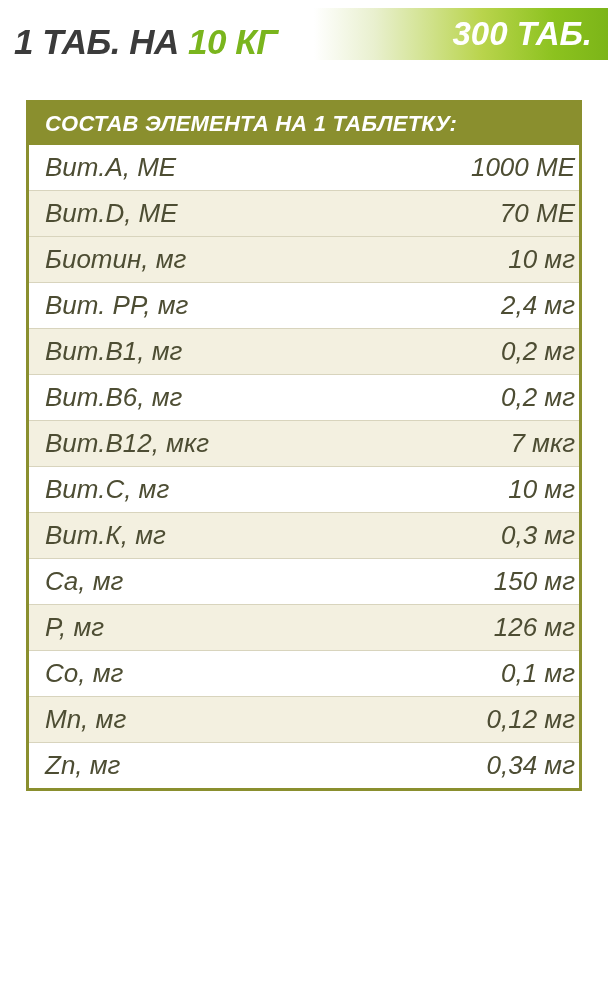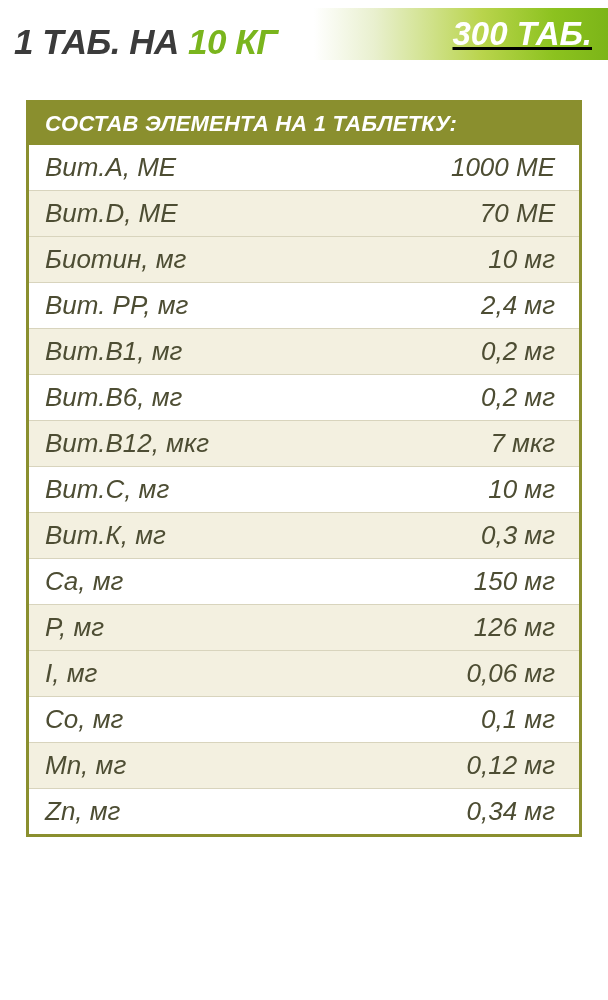--- a/index.html
+++ b/index.html
@@ -40,21 +40,20 @@
     right: 0;
     top: 8px;
     height: 52px;
     width: 300px;
     background: linear-gradient(to right, rgba(255,255,255,0) 0%, #ffffff 2%, #e9f0cf 22%, #b9d44c 58%, #8cc21f 82%, #7cb518 100%);
     display: flex;
     align-items: center;
     justify-content: flex-end;
     padding-right: 16px;
     box-sizing: border-box;
-    text-decoration: underline;
   }
   .header-badge {
     font-size: 33px;
     font-weight: bold;
     font-style: italic;
     color: #ffffff;
     letter-spacing: 0px;
     white-space: nowrap;
   }
 
@@ -89,21 +88,21 @@
     color: #4d4d33;
     padding: 7px 0 7px 0;
     border-bottom: 1px solid #d8d4bd;
     margin-left: 32px;
   }
   td.name {
     padding-left: 16px;
     text-align: left;
   }
   td.value {
-    padding-right: 24px;
+    padding-right: 4px;
     text-align: right;
   }
   tr:last-child td { border-bottom: none; }
 </style>
 </head>
 <body>
 
 <div class="header">
   <div class="header-title">
     <span>1 ТАБ. НА </span><span class="hl">10 КГ</span>
@@ -154,24 +153,20 @@
           <td class="value">0,3 мг</td>
         </tr>
         <tr class="row-odd">
           <td class="name">Ca, мг</td>
           <td class="value">150 мг</td>
         </tr>
         <tr class="row-even">
           <td class="name">P, мг</td>
           <td class="value">126 мг</td>
         </tr>
-        <tr class="row-even">
-          <td class="name">I, мг</td>
-          <td class="value">0,06 мг</td>
-        </tr>
         <tr class="row-odd">
           <td class="name">Co, мг</td>
           <td class="value">0,1 мг</td>
         </tr>
         <tr class="row-even">
           <td class="name">Mn, мг</td>
           <td class="value">0,12 мг</td>
         </tr>
         <tr class="row-odd">
           <td class="name">Zn, мг</td>

